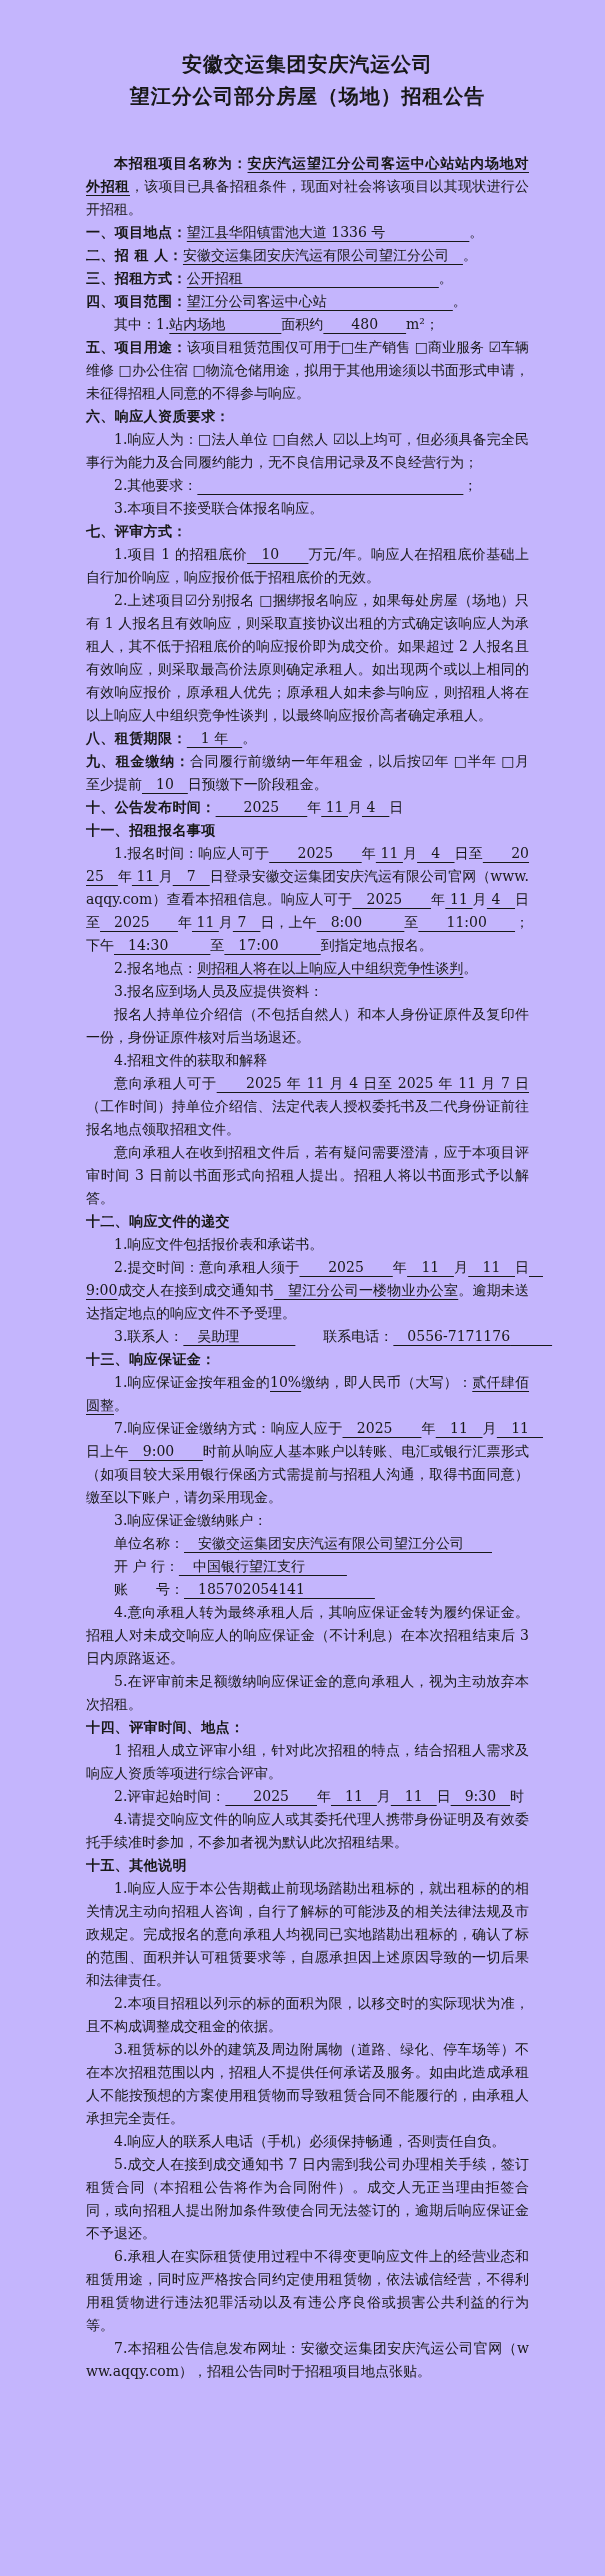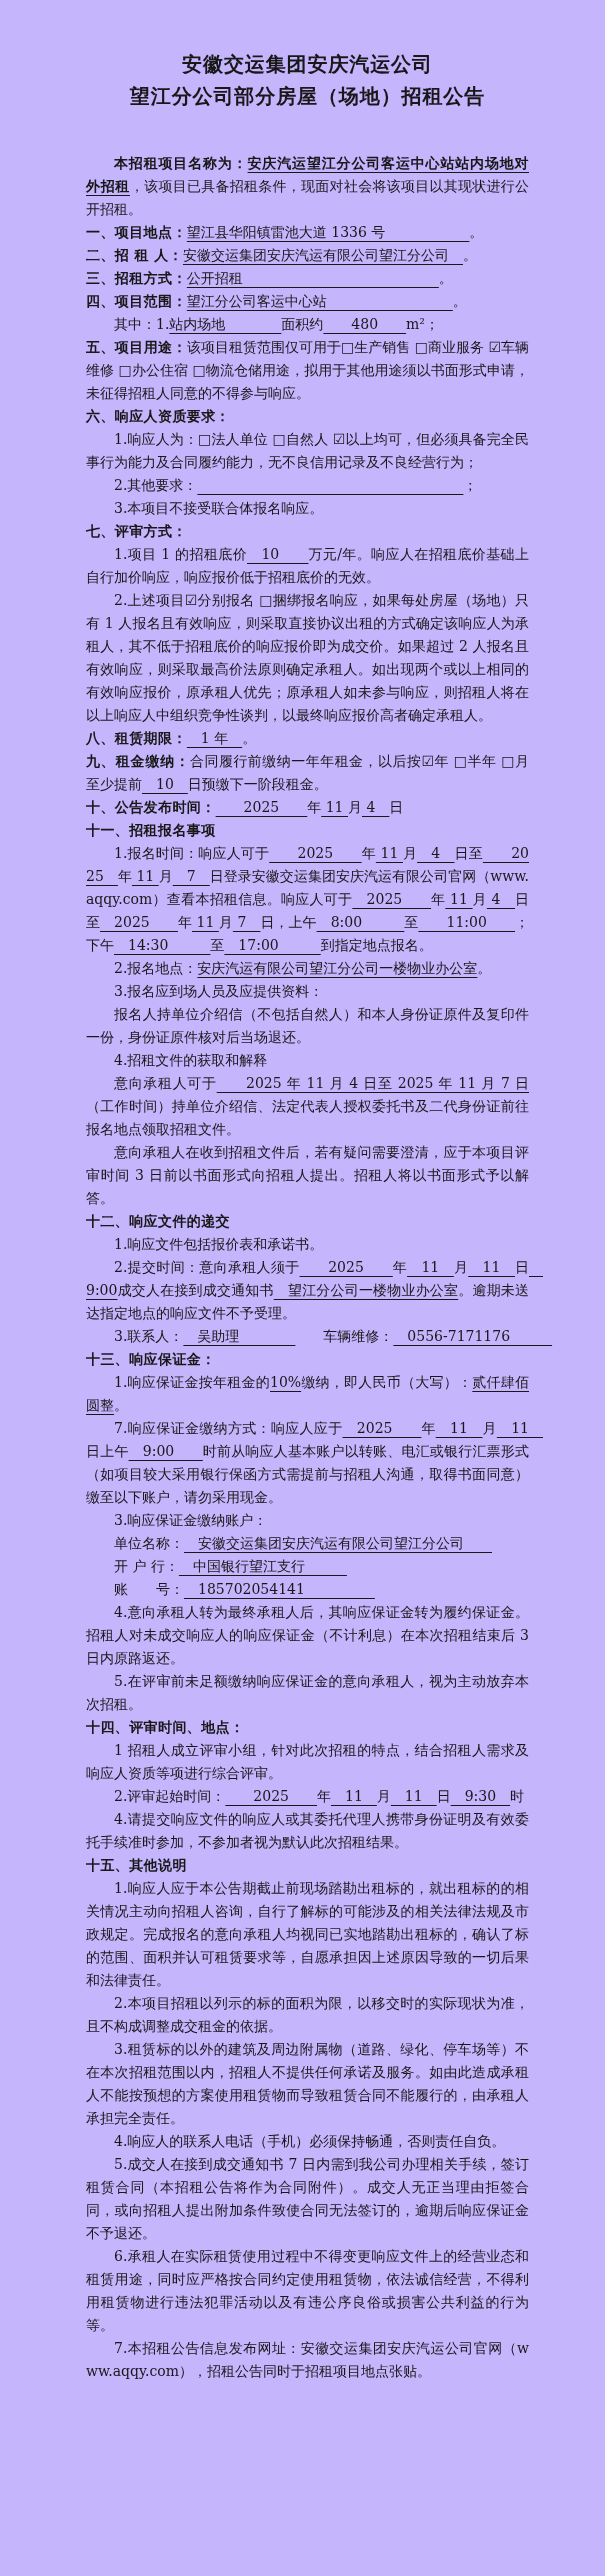--- a/index.html
+++ b/index.html
@@ -68,30 +68,30 @@
       <p class="para ind"><span>2.其他要求：</span><span class="seg-u">　　　　　　　　　　　　　　　　　　　</span><span>；</span></p>
       <p class="para ind"><span>3.本项目不接受联合体报名响应。</span></p>
       <p class="para"><span class="seg-b">七、评审方式：</span></p>
       <p class="para ind"><span>1.项目 1 的招租底价</span><span class="seg-u">　10　　</span><span>万元/年。响应人在招租底价基础上自行加价响应，响应报价低于招租底价的无效。</span></p>
       <p class="para ind"><span>2.上述项目☑分别报名 □捆绑报名响应，如果每处房屋（场地）只有 1 人报名且有效响应，则采取直接协议出租的方式确定该响应人为承租人，其不低于招租底价的响应报价即为成交价。如果超过 2 人报名且有效响应，则采取最高价法原则确定承租人。如出现两个或以上相同的有效响应报价，原承租人优先；原承租人如未参与响应，则招租人将在以上响应人中组织竞争性谈判，以最终响应报价高者确定承租人。</span></p>
       <p class="para"><span class="seg-b">八、租赁期限：</span><span class="seg-u">　1 年　</span><span>。</span></p>
       <p class="para"><span class="seg-b">九、租金缴纳：</span><span>合同履行前缴纳一年年租金，以后按☑年 □半年 □月 至少提前</span><span class="seg-u">　10　</span><span>日预缴下一阶段租金。</span></p>
       <p class="para"><span class="seg-b">十、公告发布时间：</span><span class="seg-u">　　2025　　</span><span>年</span><span class="seg-u"> 11 </span><span>月</span><span class="seg-u"> 4　</span><span>日</span></p>
       <p class="para"><span class="seg-b">十一、招租报名事项</span></p>
       <p class="para ind"><span>1.报名时间：响应人可于</span><span class="seg-u">　　2025　　</span><span>年</span><span class="seg-u"> 11 </span><span>月</span><span class="seg-u">　4　</span><span>日至</span><span class="seg-u">　　2025　</span><span>年</span><span class="seg-u"> 11 </span><span>月</span><span class="seg-u">　7　</span><span>日登录安徽交运集团安庆汽运有限公司官网（www.aqqy.com）查看本招租信息。响应人可于</span><span class="seg-u">　2025　　</span><span>年</span><span class="seg-u"> 11 </span><span>月</span><span class="seg-u"> 4　</span><span>日至</span><span class="seg-u">　2025　　</span><span>年</span><span class="seg-u"> 11 </span><span>月</span><span class="seg-u"> 7　</span><span>日，上午</span><span class="seg-u">　8:00　　　</span><span>至</span><span class="seg-u">　　11:00　　</span><span>；下午</span><span class="seg-u">　14:30　　　</span><span>至</span><span class="seg-u">　17:00　　　</span><span>到指定地点报名。</span></p>
-      <p class="para ind"><span>2.报名地点：</span><span class="seg-u">安庆汽运有限公司望江分公司一楼物业办公室</span><span>。</span></p>
+      <p class="para ind"><span>2.报名地点：</span><span class="seg-u">则招租人将在以上响应人中组织竞争性谈判</span><span>。</span></p>
       <p class="para ind"><span>3.报名应到场人员及应提供资料：</span></p>
       <p class="para ind"><span>报名人持单位介绍信（不包括自然人）和本人身份证原件及复印件一份，身份证原件核对后当场退还。</span></p>
       <p class="para ind"><span>4.招租文件的获取和解释</span></p>
       <p class="para ind"><span>意向承租人可于</span><span class="seg-u">　　2025 年 11 月 4 日至 2025 年 11 月 7 日</span><span>（工作时间）持单位介绍信、法定代表人授权委托书及二代身份证前往报名地点领取招租文件。</span></p>
       <p class="para ind"><span>意向承租人在收到招租文件后，若有疑问需要澄清，应于本项目评审时间 3 日前以书面形式向招租人提出。招租人将以书面形式予以解答。</span></p>
       <p class="para"><span class="seg-b">十二、响应文件的递交</span></p>
       <p class="para ind"><span>1.响应文件包括报价表和承诺书。</span></p>
       <p class="para ind"><span>2.提交时间：意向承租人须于</span><span class="seg-u">　　2025　　</span><span>年</span><span class="seg-u">　11　</span><span>月</span><span class="seg-u">　11　</span><span>日</span><span class="seg-u">　9:00</span><span>成交人在接到成交通知书</span><span class="seg-u">　望江分公司一楼物业办公室</span><span>。逾期未送达指定地点的响应文件不予受理。</span></p>
-      <p class="para ind"><span>3.联系人：</span><span class="seg-u">　吴助理　　　　</span><span>　　车辆维修：</span><span class="seg-u">　0556-7171176　　　</span></p>
+      <p class="para ind"><span>3.联系人：</span><span class="seg-u">　吴助理　　　　</span><span>　　联系电话：</span><span class="seg-u">　0556-7171176　　　</span></p>
       <p class="para"><span class="seg-b">十三、响应保证金：</span></p>
       <p class="para ind"><span>1.响应保证金按年租金的</span><span class="seg-u">10%</span><span>缴纳，即人民币（大写）：</span><span class="seg-u">贰仟肆佰圆整</span><span>。</span></p>
       <p class="para ind"><span>7.响应保证金缴纳方式：响应人应于</span><span class="seg-u">　2025　　</span><span>年</span><span class="seg-u">　11　</span><span>月</span><span class="seg-u">　11　</span><span>日上午</span><span class="seg-u">　9:00　　</span><span>时前从响应人基本账户以转账、电汇或银行汇票形式（如项目较大采用银行保函方式需提前与招租人沟通，取得书面同意）缴至以下账户，请勿采用现金。</span></p>
       <p class="para ind"><span>3.响应保证金缴纳账户：</span></p>
       <p class="para ind"><span>单位名称：</span><span class="seg-u">　安徽交运集团安庆汽运有限公司望江分公司　　</span></p>
       <p class="para ind"><span>开 户 行：</span><span class="seg-u">　中国银行望江支行　　　</span></p>
       <p class="para ind"><span>账　　号：</span><span class="seg-u">　185702054141　　　　　</span></p>
       <p class="para ind"><span>4.意向承租人转为最终承租人后，其响应保证金转为履约保证金。招租人对未成交响应人的响应保证金（不计利息）在本次招租结束后 3 日内原路返还。</span></p>
       <p class="para ind"><span>5.在评审前未足额缴纳响应保证金的意向承租人，视为主动放弃本次招租。</span></p>
       <p class="para"><span class="seg-b">十四、评审时间、地点：</span></p>

